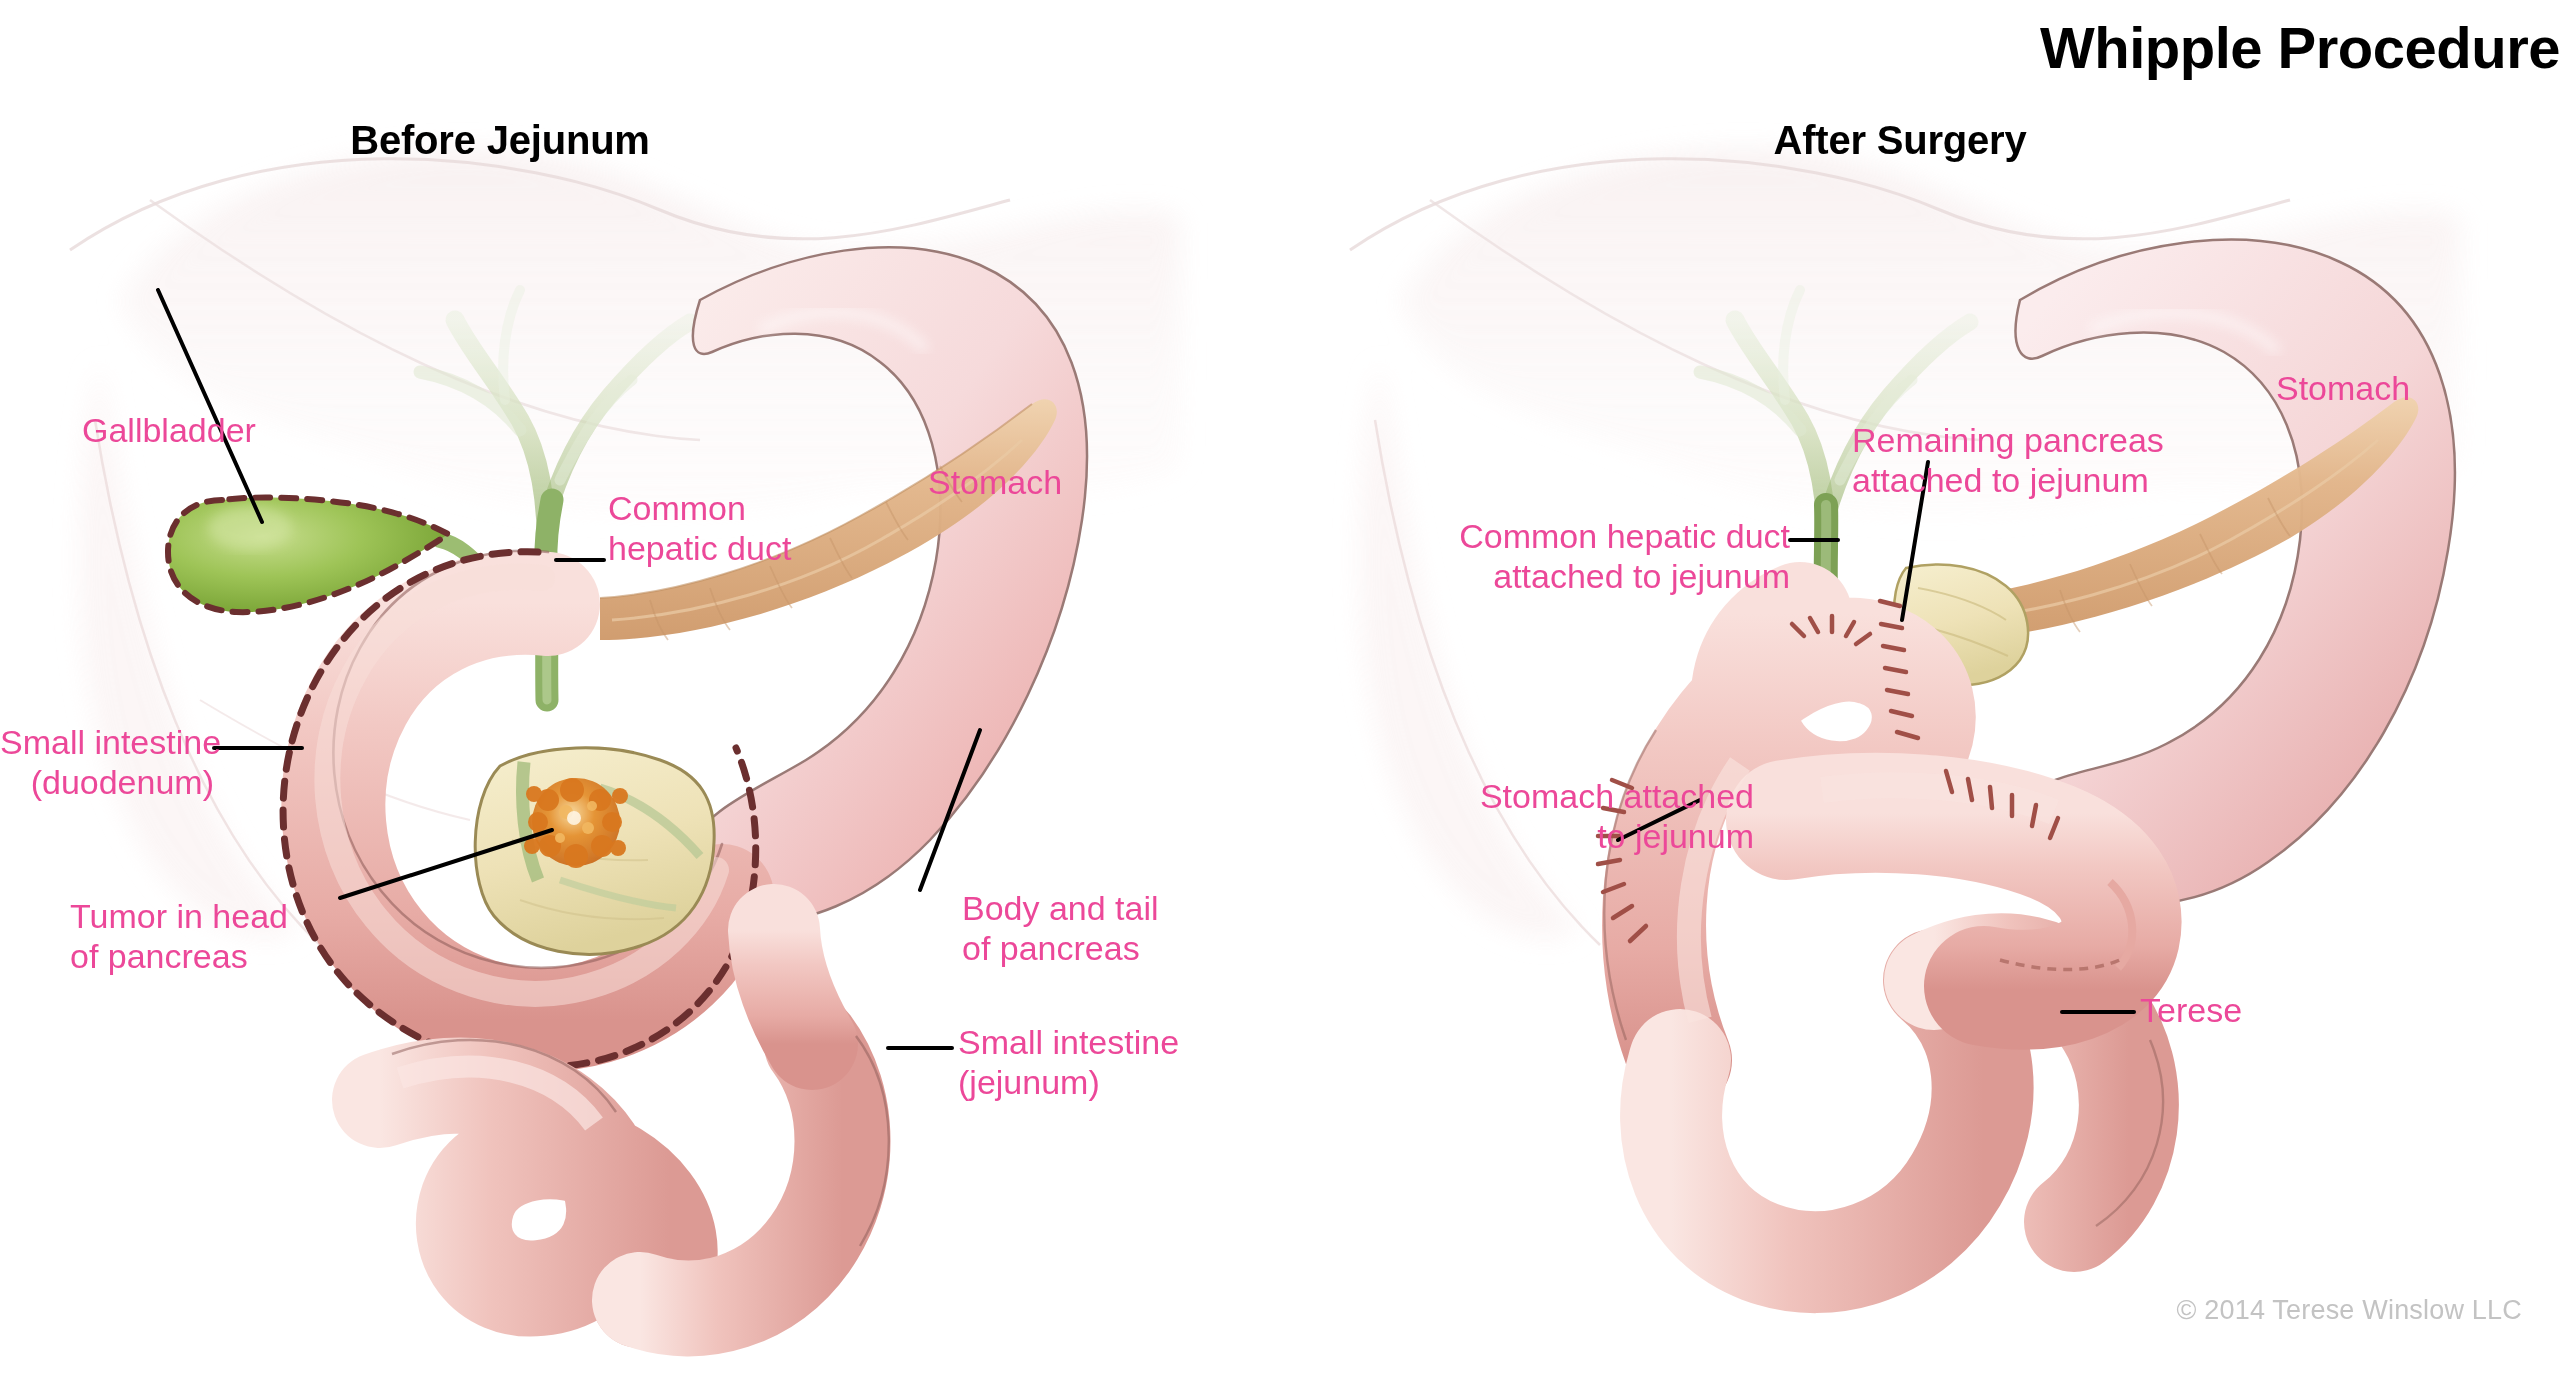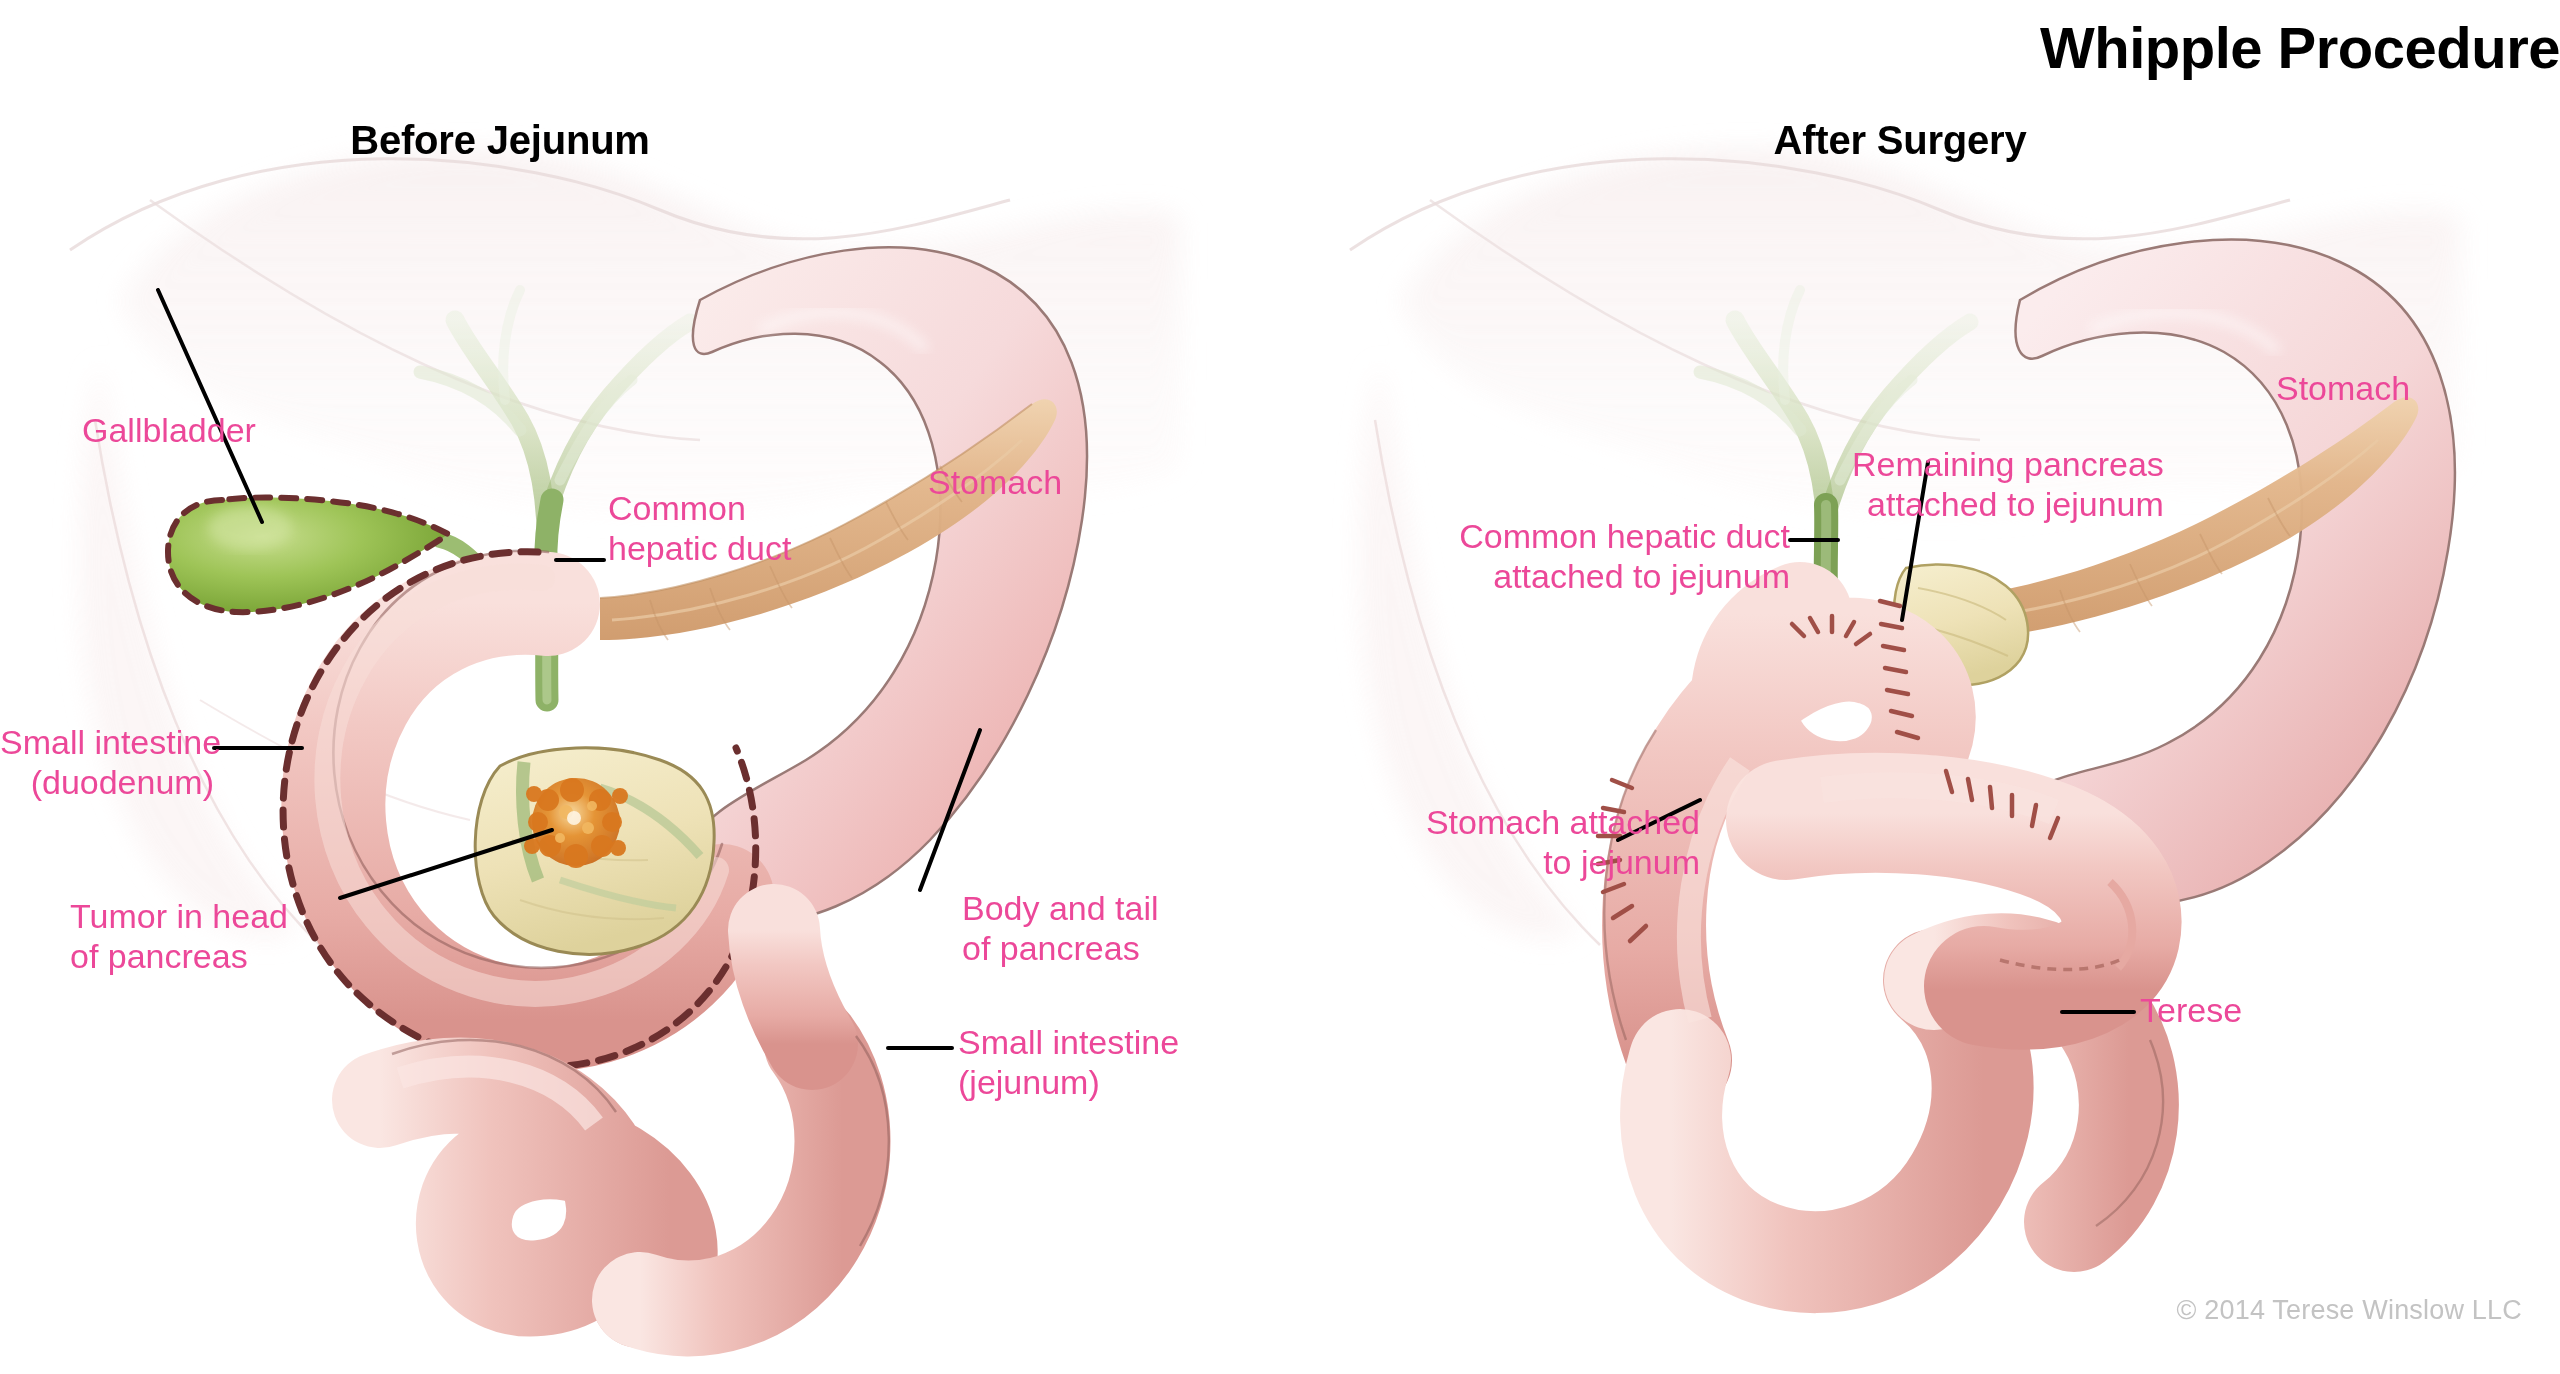--- a/index.html
+++ b/index.html
@@ -385,21 +385,21 @@
 (duodenum)</div>
   <div class="lbl" style="left:70px;top:874px;margin-top:22px;">Tumor in head
 of pancreas</div>
   <div class="lbl" style="left:962px;top:888px;">Body and tail
 of pancreas</div>
   <div class="lbl" style="left:958px;top:1022px;">Small intestine
 (jejunum)</div>
 
   <div class="lbl r" style="left:1310px;top:516px;width:480px;">Common hepatic duct
 attached to jejunum</div>
-  <div class="lbl" style="left:1852px;top:444px;text-align:right;">Remaining pancreas
+  <div class="lbl" style="left:1852px;top:420px;">Remaining pancreas
 attached to jejunum</div>
   <div class="lbl" style="left:2276px;top:368px;">Stomach</div>
-  <div class="lbl r" style="left:1330px;top:776px;width:370px;margin-top:26px;">Stomach attached
+  <div class="lbl r" style="left:1384px;top:776px;width:370px;">Stomach attached
 to jejunum</div>
   <div class="lbl" style="left:2140px;top:990px;">Terese</div>
 
   <div class="copyright">© 2014 Terese Winslow LLC</div>
 </div>
 
 </body></html>

